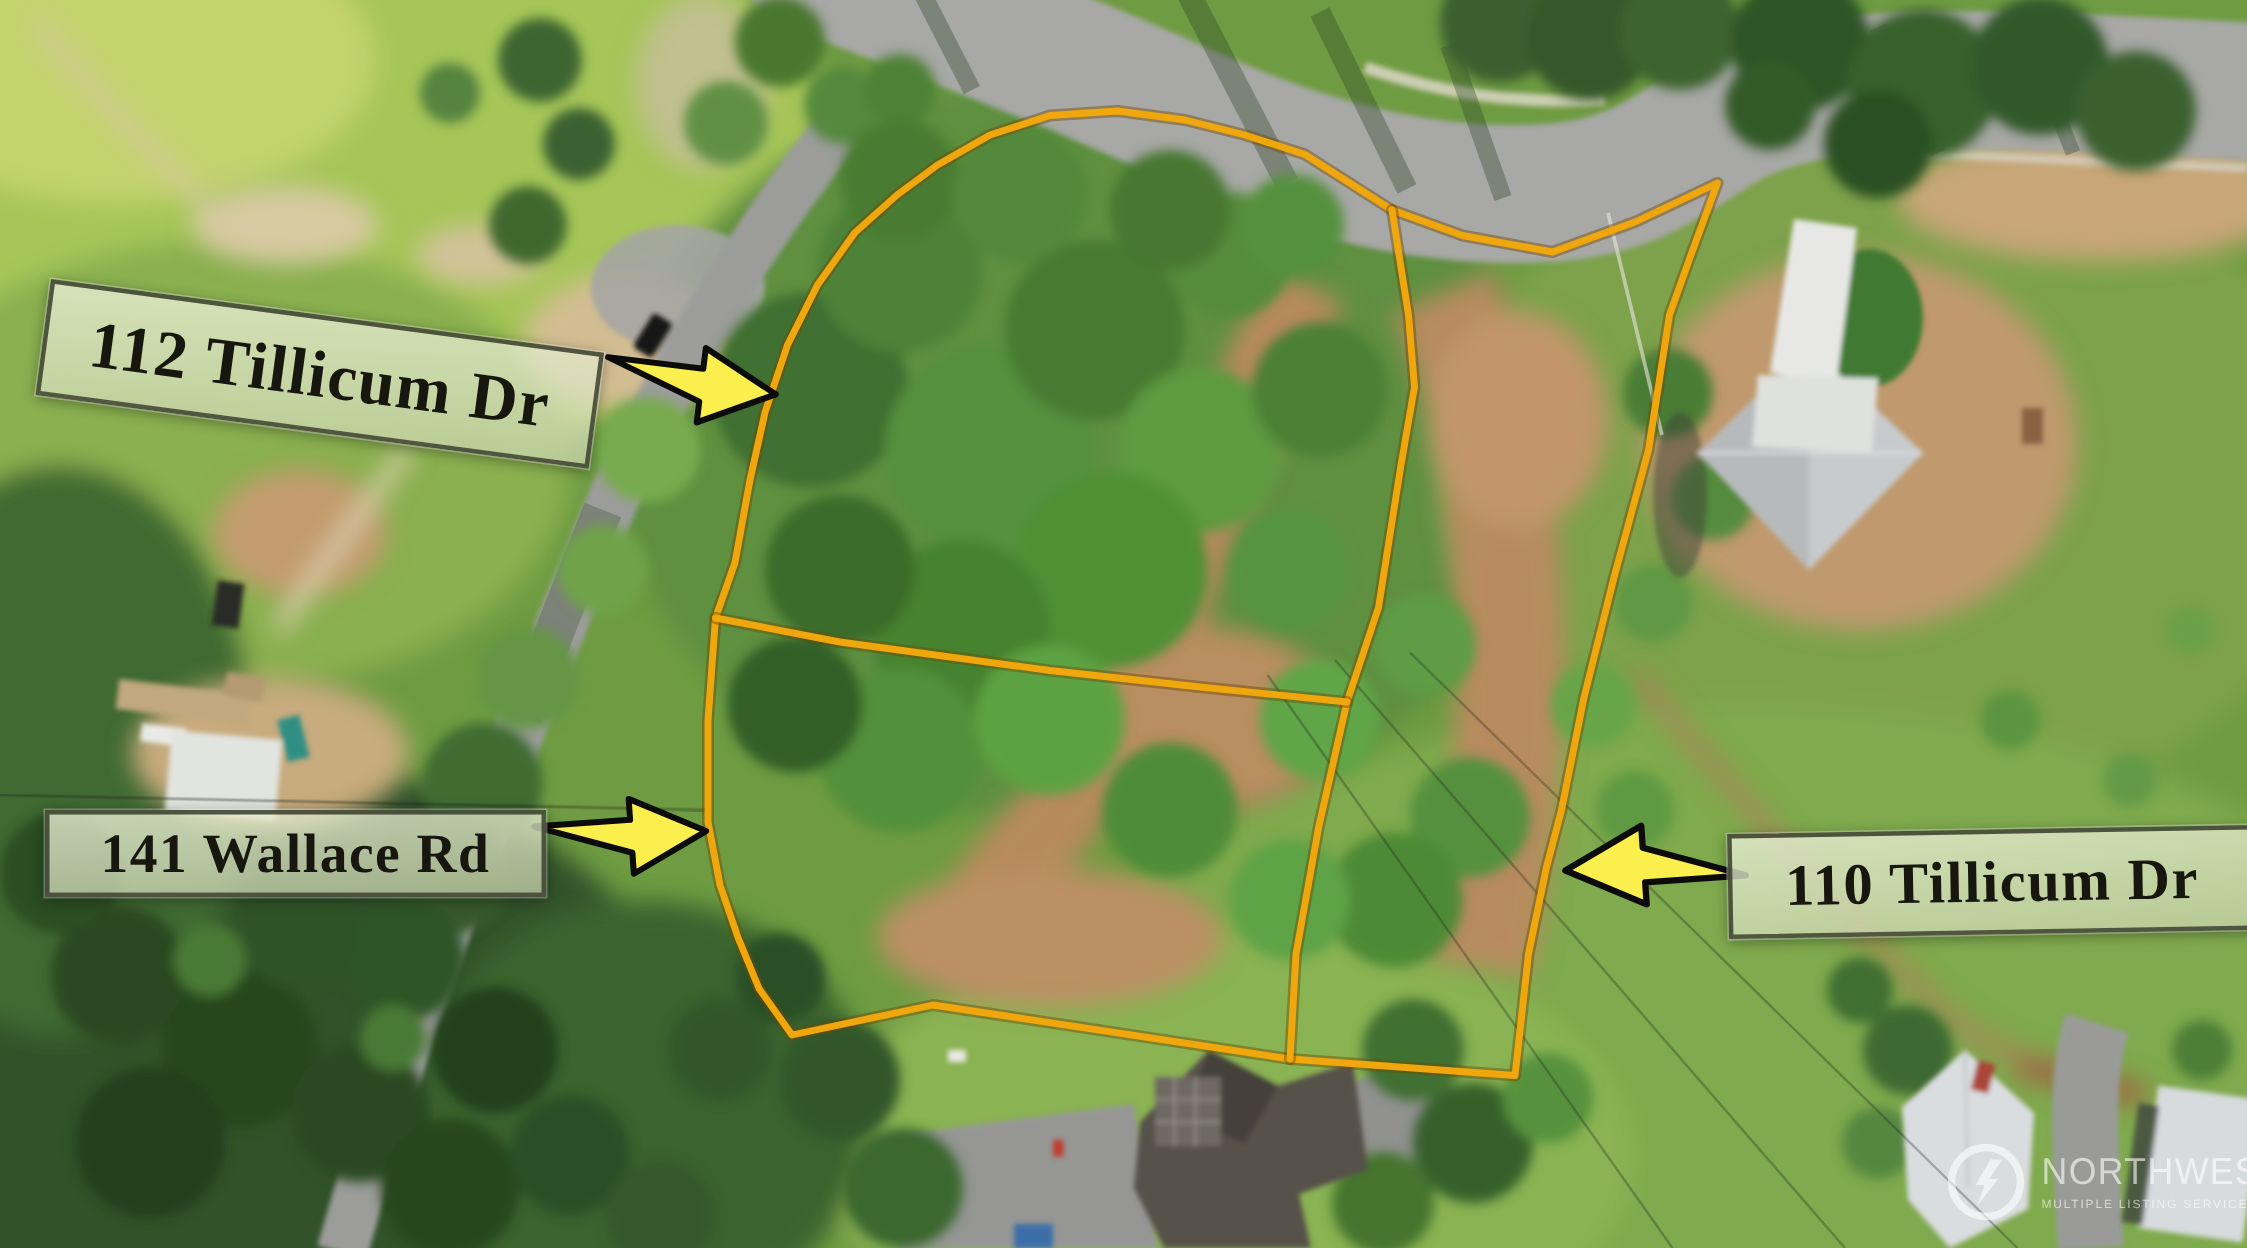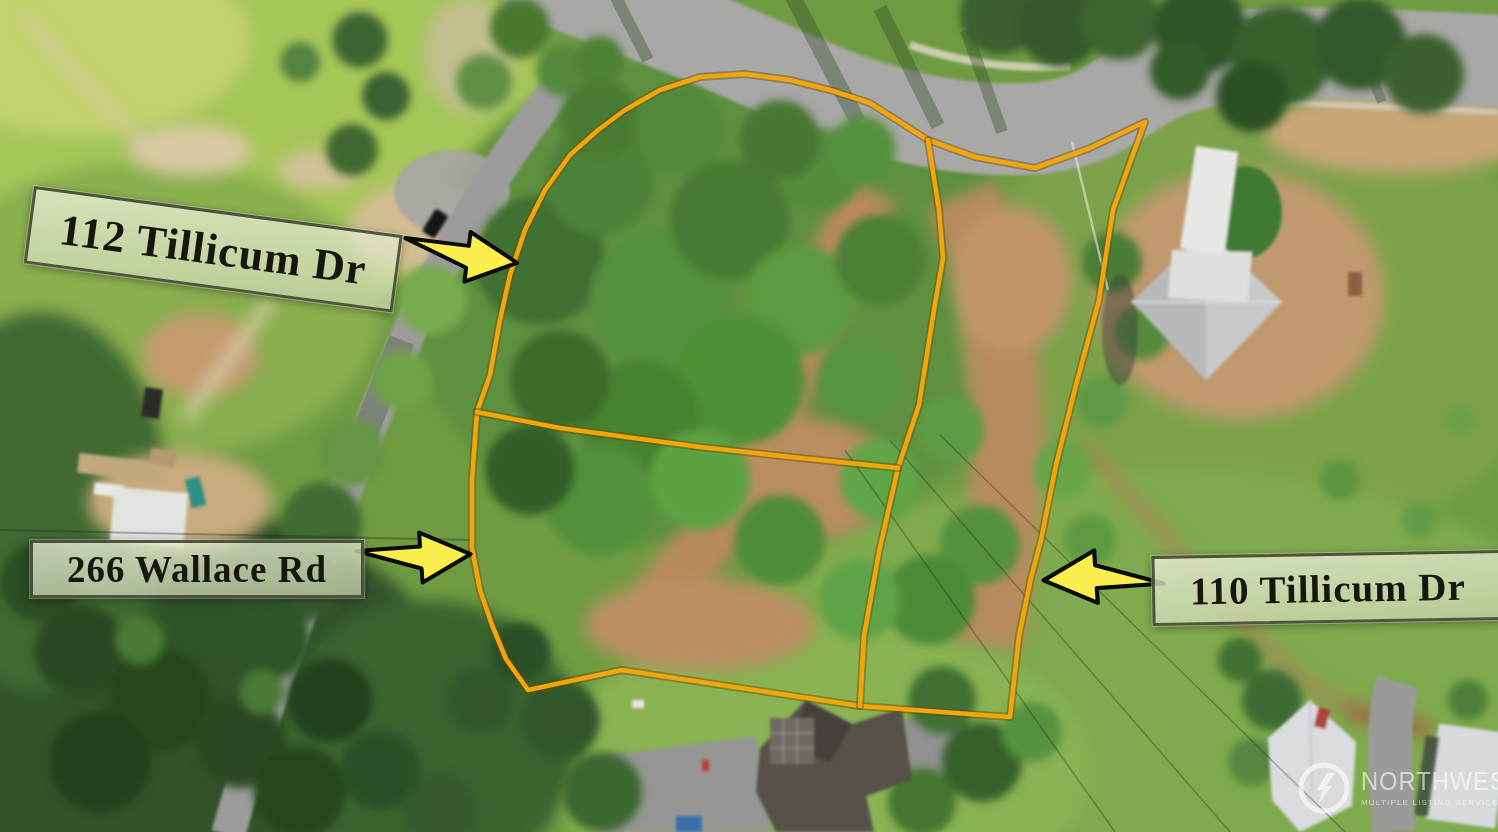--- a/index.html
+++ b/index.html
@@ -236,21 +236,21 @@
       <polyline points="477,412 560,428 700,447 800,458 898,468" fill="none" stroke="#F0A60D" stroke-width="4.6" stroke-opacity="1" stroke-linejoin="round" stroke-linecap="round"></polyline>
       <path d="M0 -11 L64 -11 L64 -25 L114 0 L64 25 L64 11 Z" fill="#FAEF4D" stroke="#0B0B0B" stroke-width="4" stroke-linejoin="round" transform="translate(404 249) rotate(7) scale(1)"></path>
       <path d="M0 -11 L64 -11 L64 -25 L114 0 L64 25 L64 11 Z" fill="#FAEF4D" stroke="#0B0B0B" stroke-width="4" stroke-linejoin="round" transform="translate(357 562) rotate(-4) scale(1)"></path>
       <path d="M0 -11 L64 -11 L64 -25 L114 0 L64 25 L64 11 Z" fill="#FAEF4D" stroke="#0B0B0B" stroke-width="4" stroke-linejoin="round" transform="translate(1163 572) rotate(176) scale(1.05)"></path>
     </svg>
 
   <div class="callout" id="callout-112">
     <span>112 Tillicum Dr</span>
   </div>
   <div class="callout" id="callout-141">
-    <span>266 Wallace Rd</span>
+    <span>141 Wallace Rd</span>
   </div>
   <div class="callout" id="callout-110">
     <span>110 Tillicum Dr</span>
   </div>
 
   <div class="watermark">
     <svg class="wm-logo" viewBox="0 0 56 56">
       <circle cx="28" cy="28" r="23" fill="none" stroke="currentColor" stroke-width="5"></circle>
       <path d="M31 13 L39 13 L30 26 L36 26 L22 44 L27 30 L21 30 Z" fill="currentColor"></path>
     </svg>

